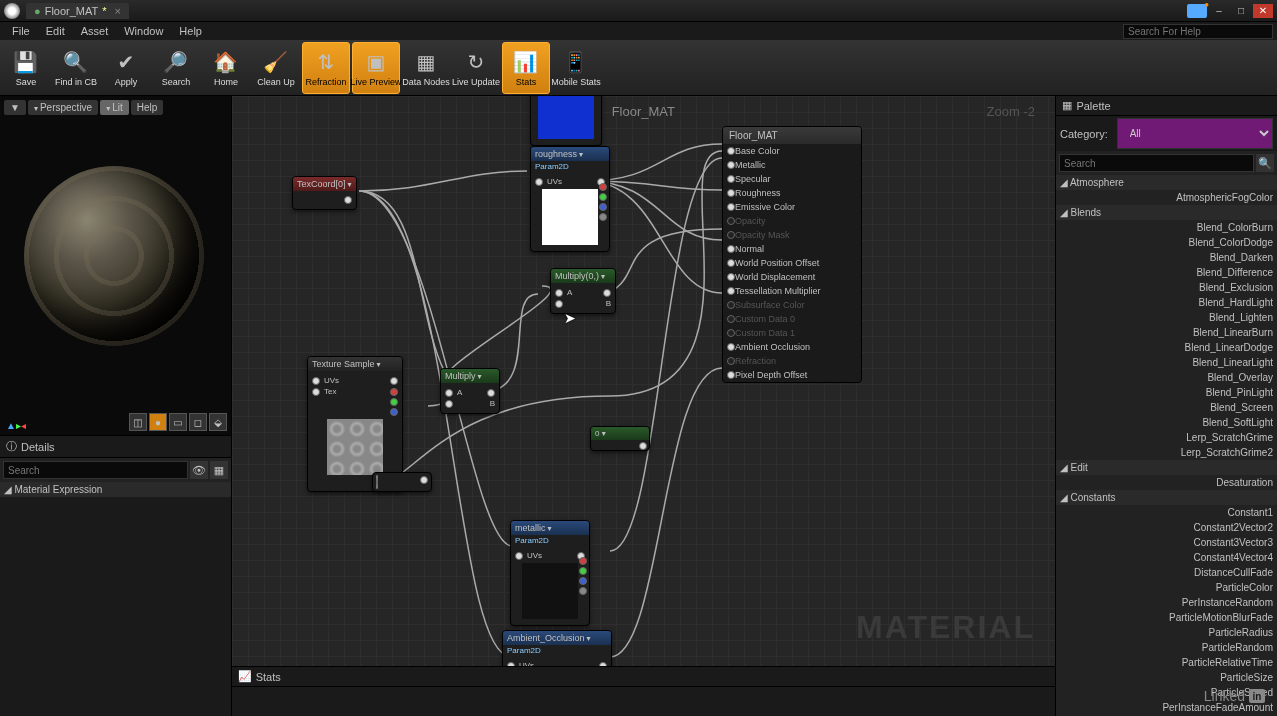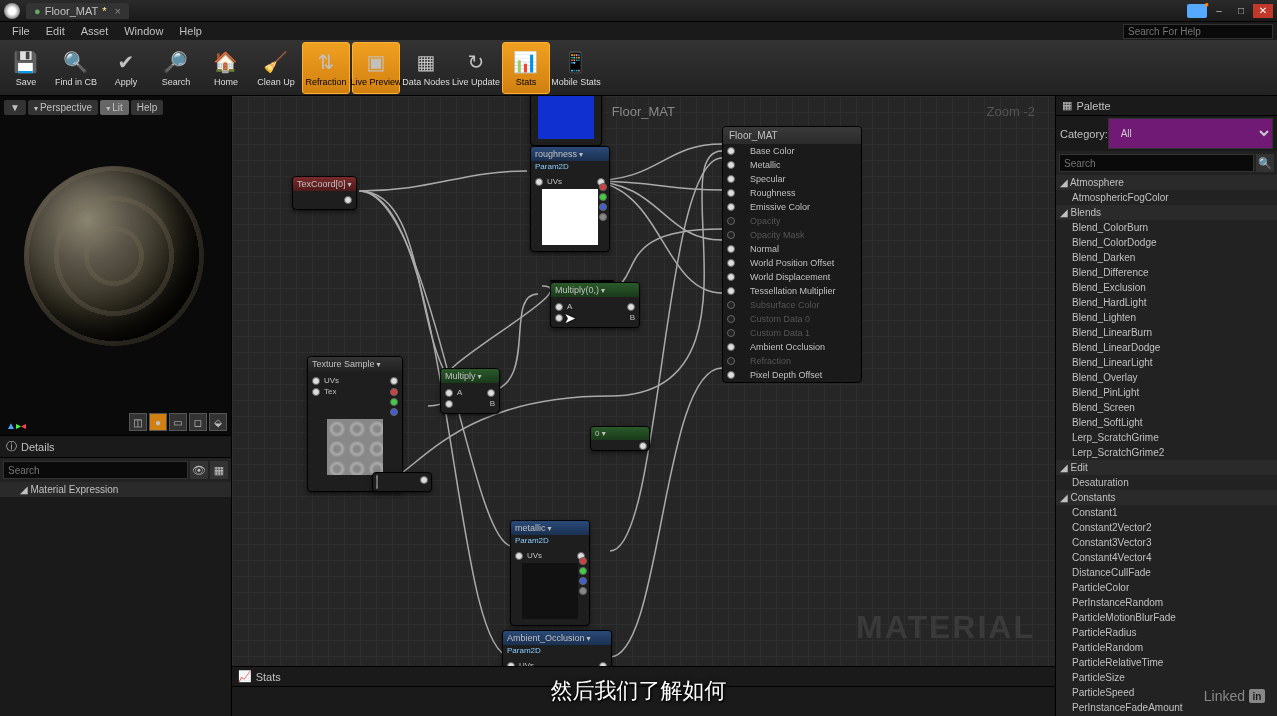--- a/index.html
+++ b/index.html
@@ -30,21 +30,21 @@
 .sphere::after{content:"";position:absolute;inset:0;border-radius:50%;background:repeating-radial-gradient(circle at 50% 50%,transparent 0,transparent 25px,rgba(120,110,90,.3) 25px,rgba(120,110,90,.3) 30px)}
 .axis{position:absolute;bottom:4px;left:6px;font-size:10px}
 .vp-bottom{position:absolute;bottom:4px;right:4px;display:flex;gap:2px}
 .vp-shape{width:18px;height:18px;background:#333;border:1px solid #555;display:flex;align-items:center;justify-content:center;font-size:10px}
 .vp-shape.sel{background:#d08010}
 .panel-header{background:#1a1a1a;padding:3px 6px;display:flex;align-items:center;gap:4px;border-bottom:1px solid #000}
 .search-row{display:flex;padding:3px;gap:2px;background:#222}
 .search-box{flex:1;background:#0a0a0a;border:1px solid #333;padding:2px 4px;color:#888;font-size:10px}
 .search-icn{width:18px;height:18px;background:#333;display:flex;align-items:center;justify-content:center}
 .details-body{flex:1;background:#222;padding:4px}
-.section-hdr{background:#2a2a2a;padding:2px 20px;font-size:10px}
+.section-hdr{background:#2a2a2a;padding:2px 4px;font-size:10px}
 .prop-row{display:flex;align-items:center;padding:3px 4px;gap:6px}
 .prop-input{flex:1;background:#0a0a0a;border:1px solid #444;height:16px}
 .graph-area{flex:1;background:#262626;background-image:linear-gradient(#2e2e2e 1px,transparent 1px),linear-gradient(90deg,#2e2e2e 1px,transparent 1px),linear-gradient(#333 1px,transparent 1px),linear-gradient(90deg,#333 1px,transparent 1px);background-size:16px 16px,16px 16px,128px 128px,128px 128px;position:relative;overflow:hidden}
 .graph-label{position:absolute;top:8px;right:380px;color:#888;font-size:13px}
 .zoom-label{position:absolute;top:8px;right:20px;color:#555;font-size:13px}
 .watermark{position:absolute;bottom:70px;right:20px;color:#3a3a3a;font-size:32px;font-weight:bold;letter-spacing:2px}
 .node{position:absolute;background:#1e1e1e;border:1px solid #000;border-radius:4px;box-shadow:0 2px 4px rgba(0,0,0,.5);min-width:60px}
 .node-hdr{padding:2px 4px;font-size:9px;background:linear-gradient(#333,#222);border-radius:3px 3px 0 0;display:flex;align-items:center;gap:2px}
 .node-hdr.blue{background:linear-gradient(#2a4a7a,#1a3050)}
 .node-hdr.red{background:linear-gradient(#7a2a2a,#501a1a)}
@@ -58,30 +58,30 @@
 .pin.red{background:#d04040}
 .pin.green{background:#40d040}
 .pin.blue{background:#4060d0}
 .pin.gray{background:#888}
 .tex-preview{width:56px;height:56px;background:#fff;margin:2px auto}
 .tex-preview.dark{background:#111}
 .tex-preview.blue{background:#1030d0}
 .tex-preview.ornate{background:radial-gradient(circle,#888 20%,#aaa 40%,#888 60%);background-size:20px 20px}
 .output-node{position:absolute;background:#1a1a1a;border:1px solid #000;border-radius:4px;min-width:140px}
 .output-hdr{background:linear-gradient(#3a3a3a,#2a2a2a);padding:3px 6px;font-size:10px;border-radius:3px 3px 0 0}
-.out-pin-row{display:flex;align-items:center;gap:15px;padding:2px 4px;font-size:9px}
+.out-pin-row{display:flex;align-items:center;gap:0;padding:2px 4px;font-size:9px}
 .out-pin-row.dim{color:#555}
 .wire{position:absolute;stroke:#aaa;stroke-width:1.5;fill:none;pointer-events:none}
 .stats-panel{position:absolute;bottom:0;left:0;right:0;height:50px;background:#1a1a1a;border-top:1px solid #000}
 .right-panel{width:222px;background:#222;border-left:1px solid #000;display:flex;flex-direction:column}
-.cat-row{display:flex;align-items:center;padding:2px 4px;gap:0;background:#1a1a1a}
+.cat-row{display:flex;align-items:center;padding:2px 4px;gap:9px;background:#1a1a1a}
 .cat-select{flex:1;background:#701a75;border:1px solid #333;padding:8px;font-size:10px;color:#ccc}
 .palette-list{flex:1;overflow-y:auto;font-size:10px}
 .pal-cat{background:#2a2a2a;padding:2px 4px;display:flex;align-items:center;gap:2px}
-.pal-item{padding:2px 4px 2px 16px;display:flex;justify-content:flex-start}
+.pal-item{padding:2px 4px 2px 16px;display:flex;justify-content:flex-end}
 .subtitle{position:absolute;bottom:10px;left:50%;transform:translateX(-50%);color:#fff;font-size:22px;text-align:center;text-shadow:0 0 4px #000,1px 1px 2px #000;z-index:100}
 .linkedin{position:absolute;bottom:12px;right:12px;color:#888;font-size:14px;z-index:100;display:flex;align-items:center;gap:4px}
 .linkedin-icon{width:16px;height:14px;background:#888;color:#1a1a1a;font-weight:bold;display:flex;align-items:center;justify-content:center;border-radius:2px;font-size:10px}
 .caret::before{content:"▾";font-size:8px}
 .speech{width:20px;height:14px;background:#5af;position:relative;border-radius:2px}
 .speech::after{content:"●";color:#f80;position:absolute;right:-2px;top:-4px;font-size:8px}
 .cursor{position:absolute;font-size:14px;color:#fff;z-index:50;filter:drop-shadow(0 0 1px #000)}
 </style>
 </head>
 <body>
@@ -317,21 +317,21 @@
             <span>B</span>
           </div>
       </div>
     </div>
 
     <div class="node" style="left:318px;top:184px;width:64px;left:318px">
     </div>
 
     <div class="cursor" style="left:332px;top:214px">➤</div>
 
-    <div class="node" style="left:318px;top:186px;width:90px">
+    <div class="node" style="left:318px;top:172px;width:66px">
       <div class="node-hdr green">
           <span>Multiply(0,)</span> 
           <span class="caret"></span>
         </div>
       <div class="node-body">
         <div class="pin-row">
             <span class="pin white"></span>
             <span>A</span>
             <span class="pin white out"></span>
           </div>
@@ -594,18 +594,17 @@
           <span>PerInstanceFadeAmount</span>
         </div>
         <div class="pal-item">
           <span>PerInstanceRandom</span>
         </div>
       </div>
   </div>
 </div>
 
 <div class="subtitle">
-  <div>然后我们了解如何</div>
 </div>
 <div class="linkedin">
   <span>Linked</span>
     <span class="linkedin-icon">in</span>
 </div>
 
 </body></html>

